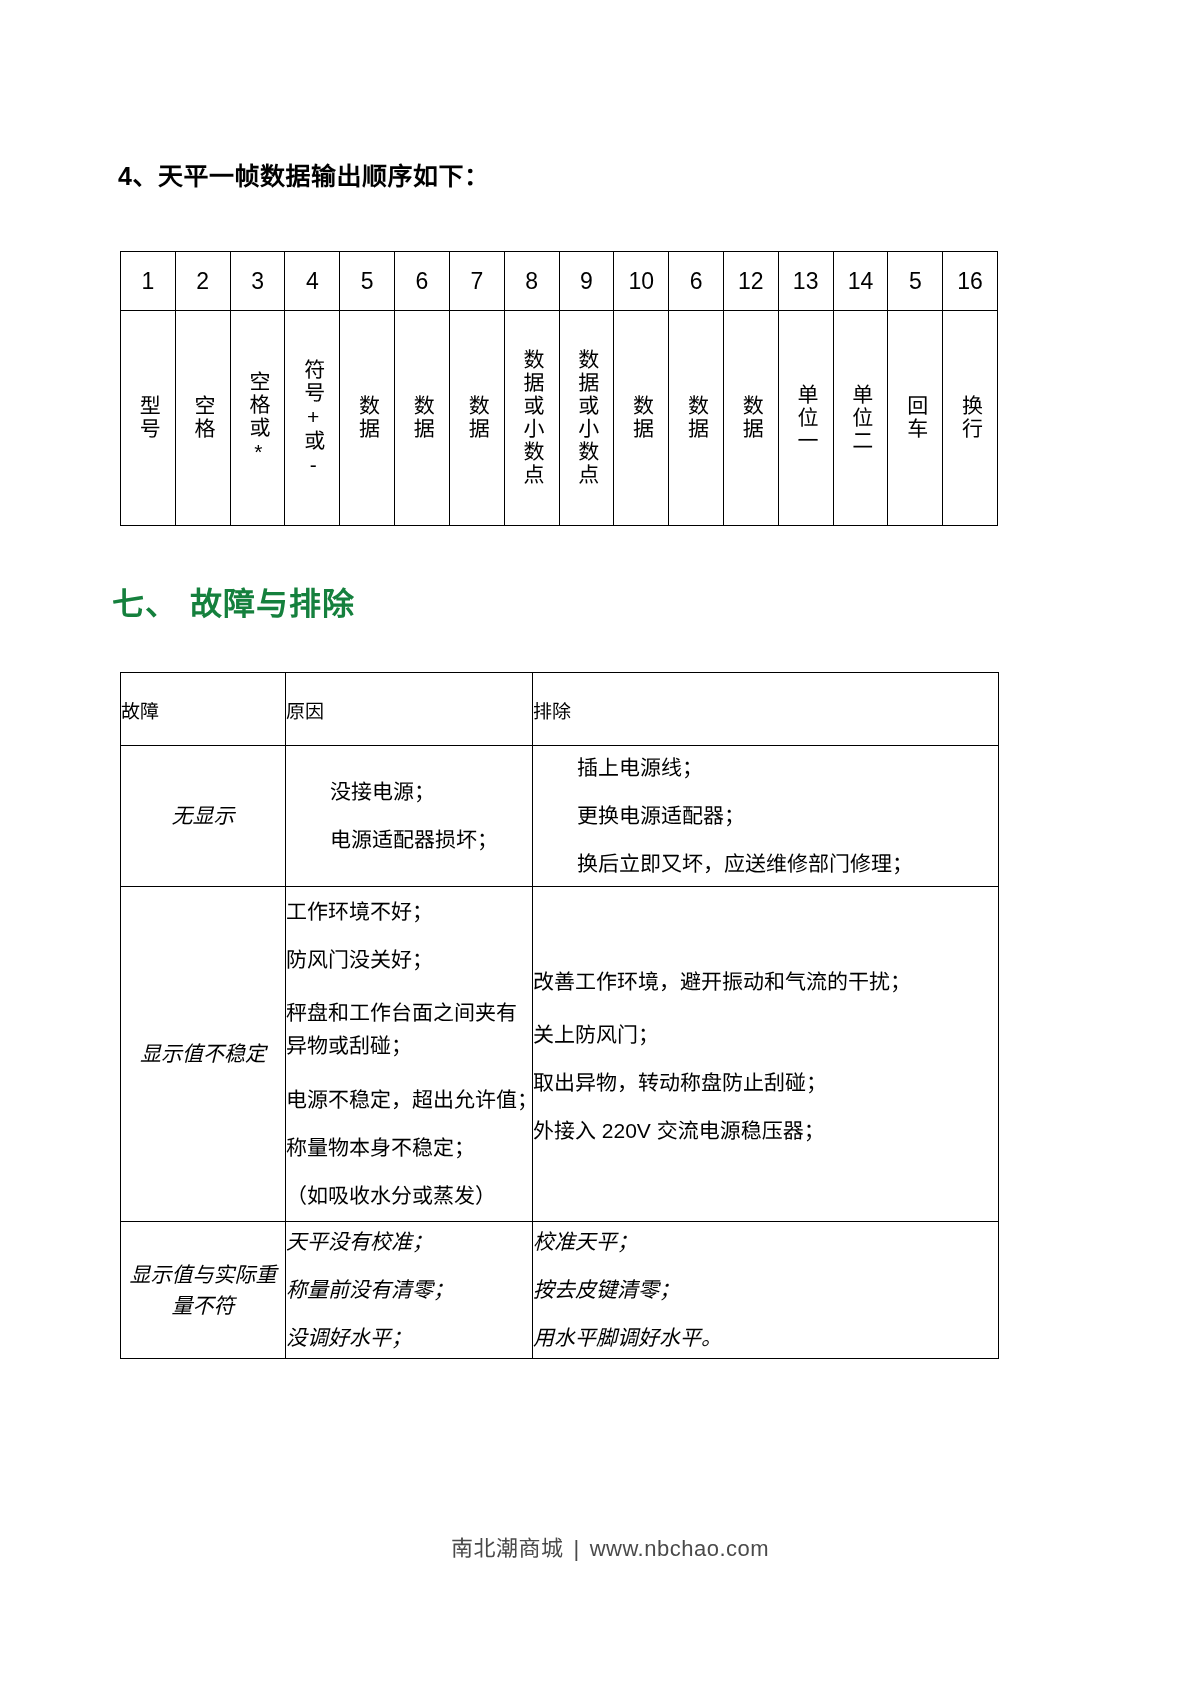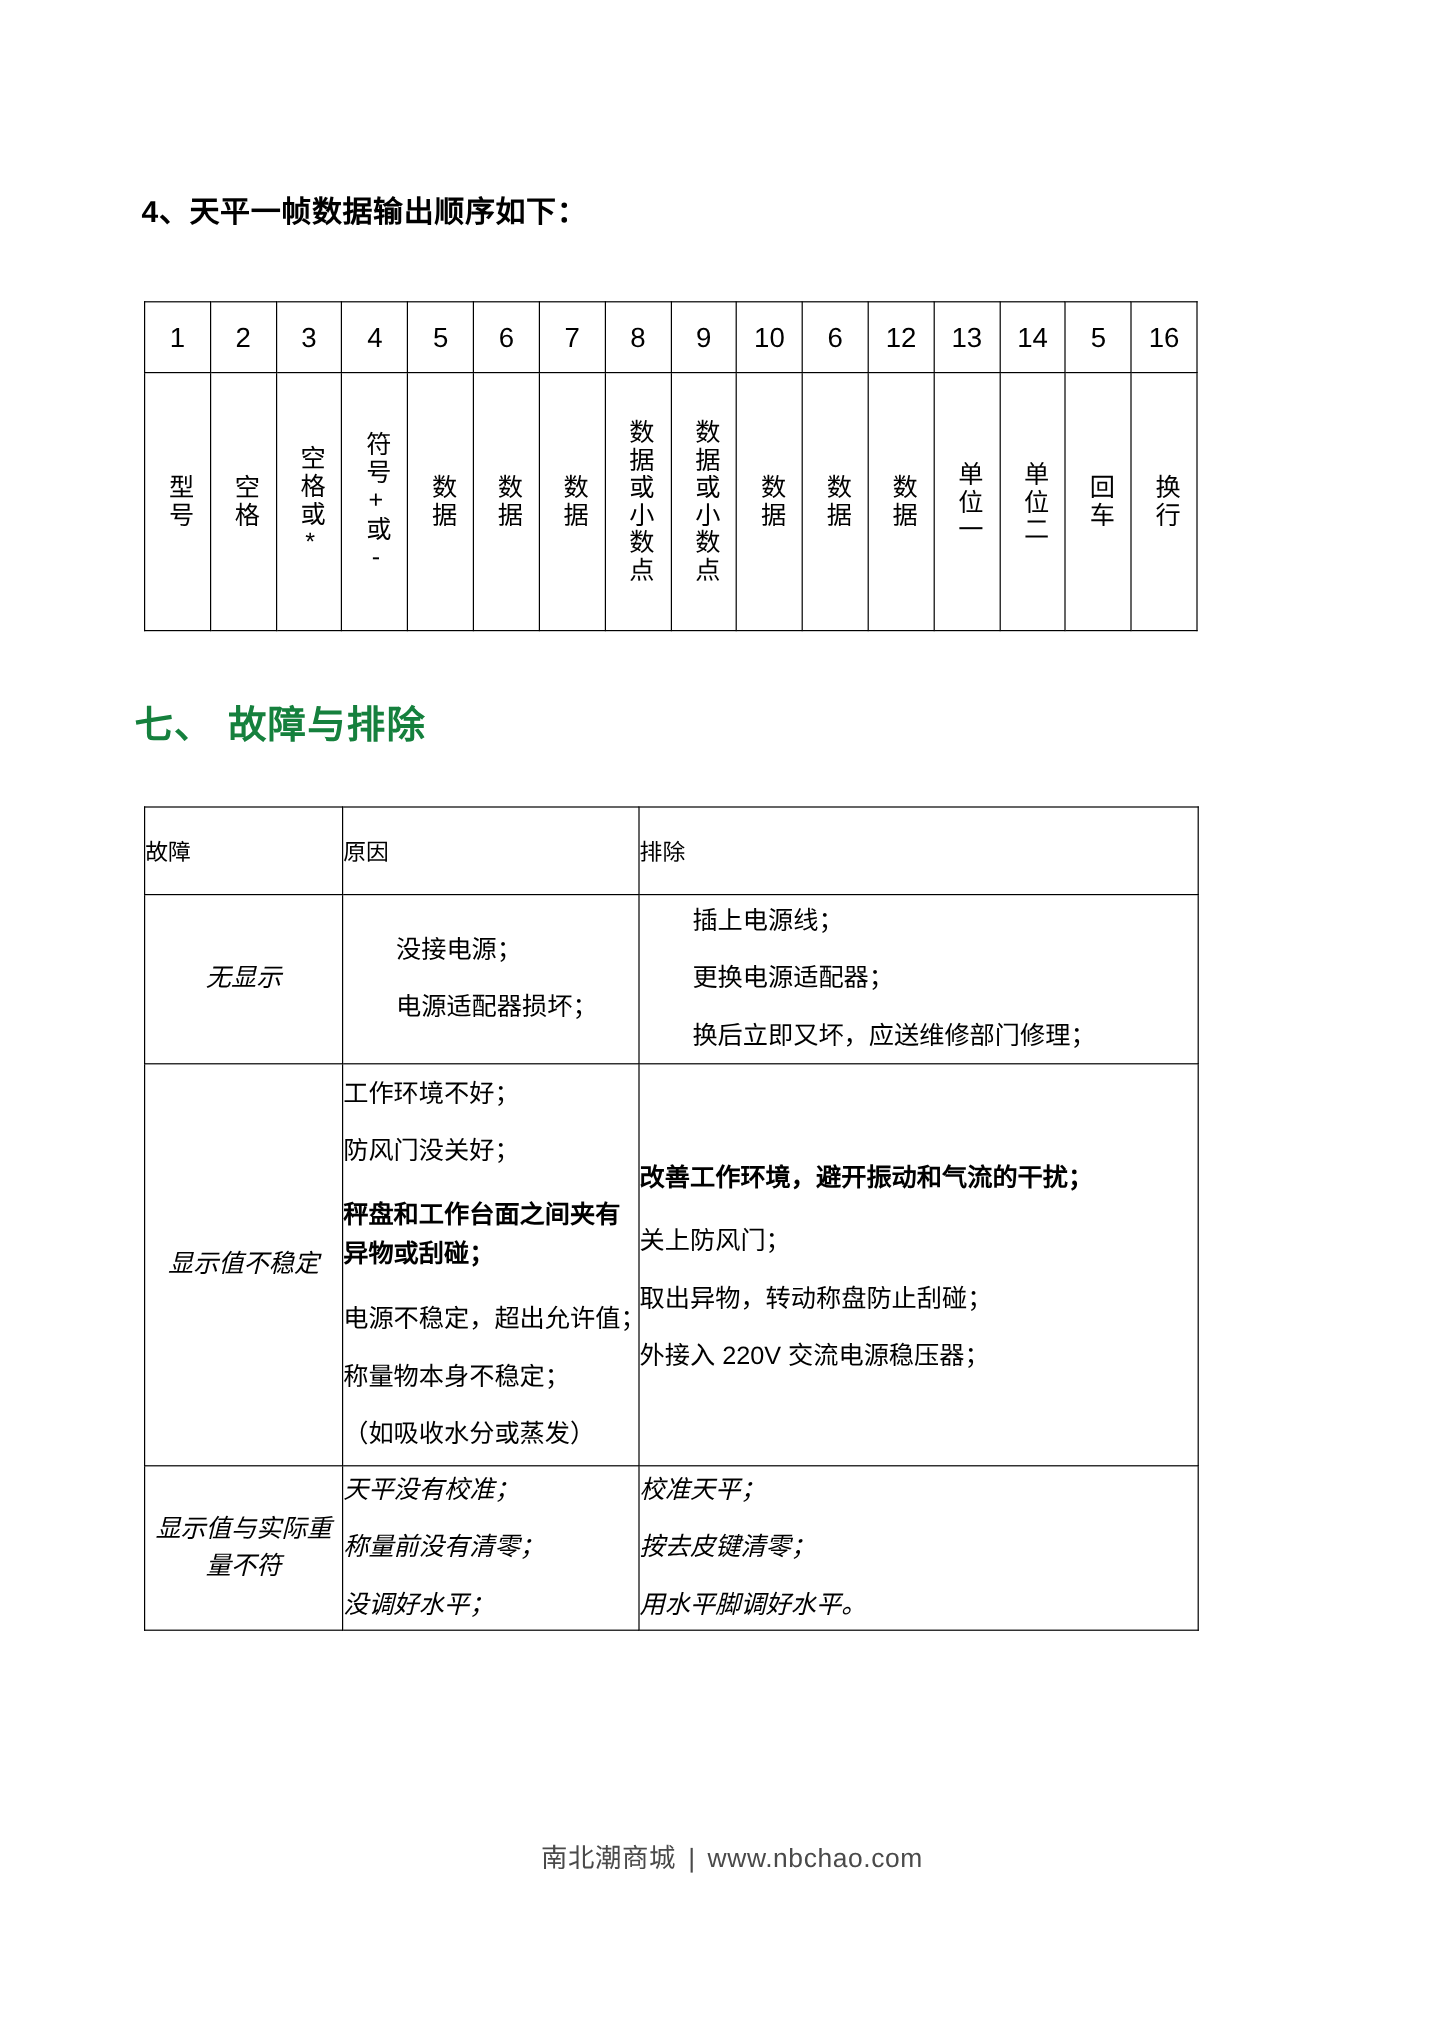--- a/index.html
+++ b/index.html
@@ -133,21 +133,20 @@
     margin: 0 0 26px 0;
     font-size: 21px;
     white-space: nowrap;
   }
   td.cause .line:last-child, td.remedy .line:last-child {
     margin-bottom: 0;
   }
   td.cause .line.wrap, td.remedy .line.wrap {
     white-space: normal;
     line-height: 1.55;
-    font-weight: bold;
   }
   tr.r1 td.cause, tr.r1 td.remedy { height: 140px; padding-left: 44px; }
   tr.r2 td.cause, tr.r2 td.remedy { height: 334px; }
   tr.r3 td.cause, tr.r3 td.remedy { height: 136px; font-style: italic; }
 
   
   .footer {
     position: absolute;
     left: 0;
     right: 0;

